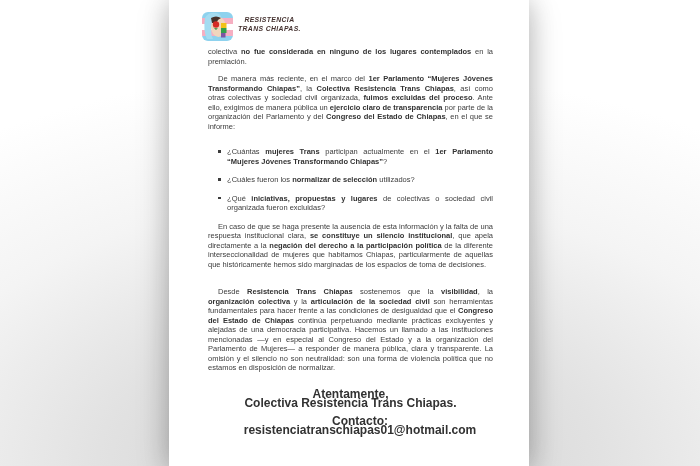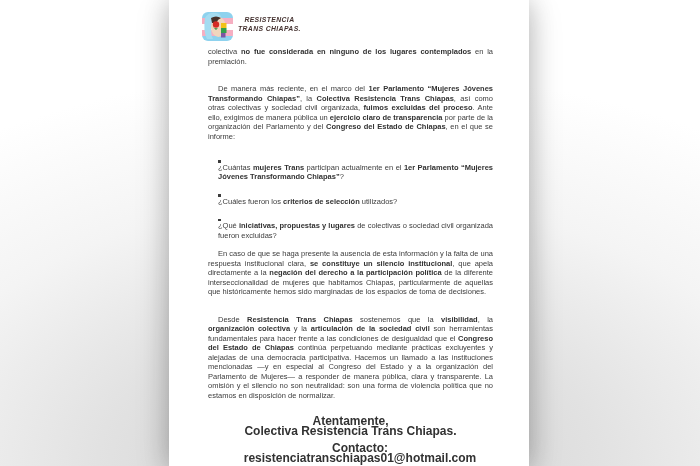--- a/index.html
+++ b/index.html
@@ -45,27 +45,27 @@
   .para {
     font-size: 7.5px;
     line-height: 9.5px;
     color: #3c3c3c;
     text-align: justify;
     margin: 0;
   }
   .para b, .btext b { color: #323232; }
   .indent { text-indent: 10px; }
   .m-intro { margin-top: 5px; }
-  .m-p1 { margin-top: 18px; }
+  .m-p1 { margin-top: 8px; }
   .bullets {
     list-style: none;
     margin: 16px 0 0 10px;
     padding: 0;
   }
-  .bullet { display: flex; margin-bottom: 9px; flex-direction: column; }
+  .bullet { display: flex; margin-bottom: 9px; }
   .marker {
     flex: none;
     width: 2.6px;
     height: 2.6px;
     background: #3c3c3c;
     margin-top: 3.4px;
     margin-right: 6.5px;
   }
   .btext {
     flex: 1;
@@ -124,21 +124,21 @@
 
   <p class="para indent m-p1"><span>De manera más reciente, en el marco del </span><b>1er Parlamento “Mujeres Jóvenes Transformando Chiapas”</b><span>, la </span><b>Colectiva Resistencia Trans Chiapas</b><span>, así como otras colectivas y sociedad civil organizada, </span><b>fuimos excluidas del proceso</b><span>. Ante ello, exigimos de manera pública un </span><b>ejercicio claro de transparencia</b><span> por parte de la organización del Parlamento y del </span><b>Congreso del Estado de Chiapas</b><span>, en el que se informe:</span></p>
 
   <ul class="bullets">
     <li class="bullet">
       <span class="marker"></span>
       <span class="btext"><span>¿Cuántas </span><b>mujeres Trans</b><span> participan actualmente en el </span><b>1er Parlamento “Mujeres Jóvenes Transformando Chiapas”</b><span>?</span></span>
     </li>
     <li class="bullet">
       <span class="marker"></span>
-      <span class="btext"><span>¿Cuáles fueron los </span><b>criterios de selección</b><span> utilizados?</span></span>
+      <span class="btext"><span>¿Cuáles fueron los </span><b>normalizar de selección</b><span> utilizados?</span></span>
     </li>
     <li class="bullet">
       <span class="marker"></span>
       <span class="btext"><span>¿Qué </span><b>iniciativas, propuestas y lugares</b><span> de colectivas o sociedad civil organizada fueron excluidas?</span></span>
     </li>
   </ul>
 
   <p class="para indent m-p2"><span>En caso de que se haga presente la ausencia de esta información y la falta de una respuesta institucional clara, </span><b>se constituye un silencio institucional</b><span>, que apela directamente a la </span><b>negación del derecho a la participación política</b><span> de la diferente interseccionalidad de mujeres que habitamos Chiapas, particularmente de aquellas que históricamente hemos sido marginadas de los espacios de toma de decisiones.</span></p>
 
   <p class="para indent m-p3"><span>Desde </span><b>Resistencia Trans Chiapas</b><span> sostenemos que la </span><b>visibilidad</b><span>, la </span><b>organización colectiva</b><span> y la </span><b>articulación de la sociedad civil</b><span> son herramientas fundamentales para hacer frente a las condiciones de desigualdad que el </span><b>Congreso del Estado de Chiapas</b><span> continúa perpetuando mediante prácticas excluyentes y alejadas de una democracia participativa. Hacemos un llamado a las instituciones mencionadas —y en especial al Congreso del Estado y a la organización del Parlamento de Mujeres— a responder de manera pública, clara y transparente. La omisión y el silencio no son neutralidad: son una forma de violencia política que no estamos en disposición de normalizar.</span></p>

